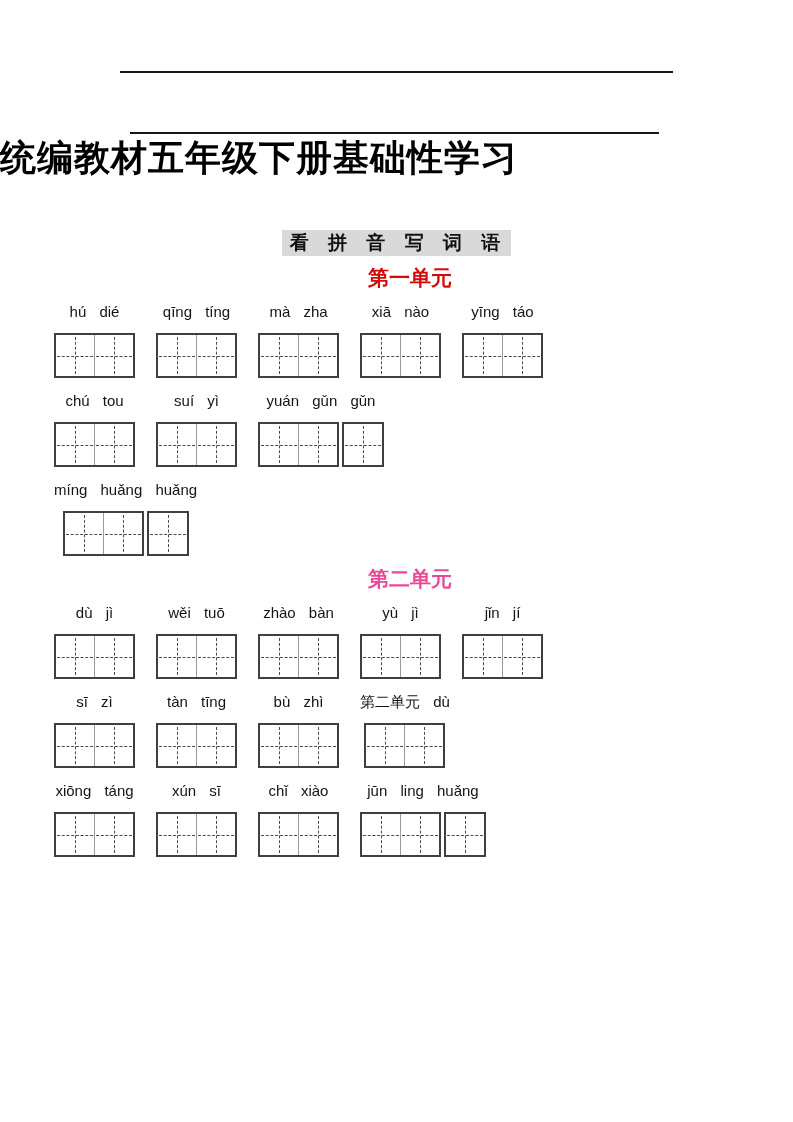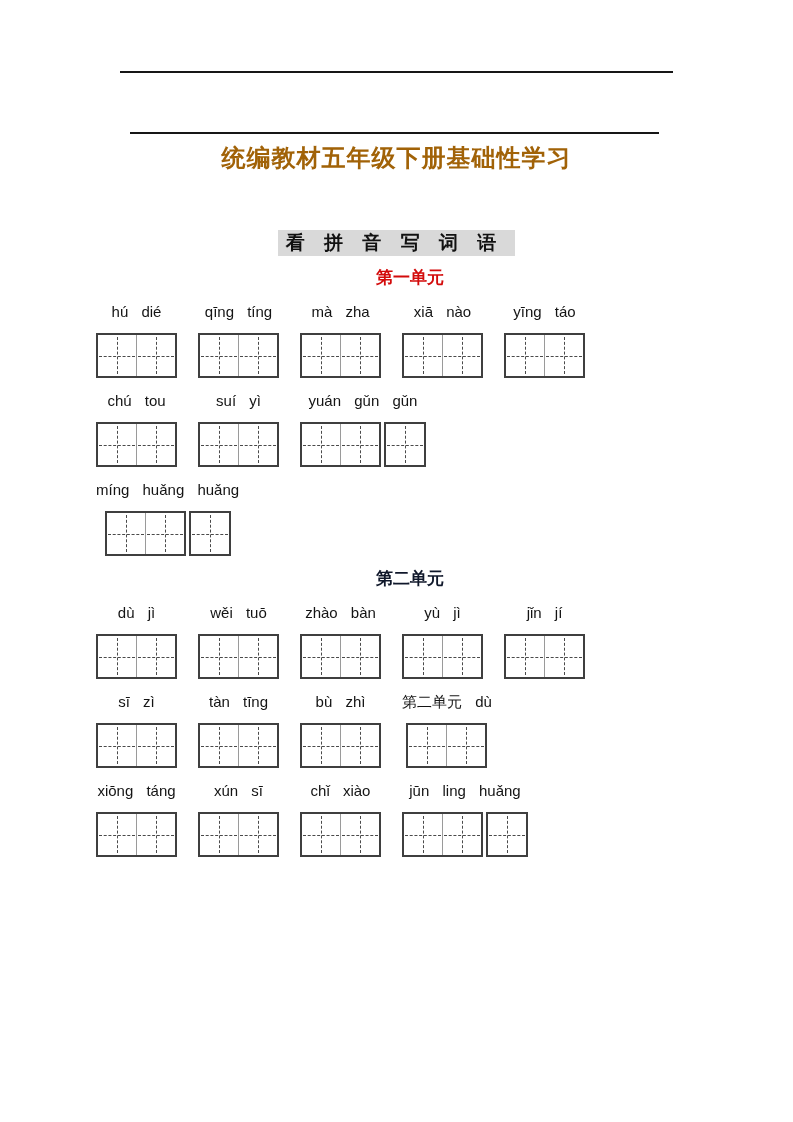--- a/index.html
+++ b/index.html
@@ -10,38 +10,38 @@
     position:relative;
     overflow:hidden;
   }
   .rule{position:absolute;background:#161616;}
   .rule-top{left:120px;top:71px;width:553px;height:2px;}
   .rule-header{left:130px;top:132px;width:529px;height:2px;}
 
   .page{padding-top:140px;}
 
   .doc-title{
-    margin:0;text-align:center;
-    font-size:24px;line-height:36px;font-weight:bold;
-    letter-spacing:1px;color:#a16207;
+    margin:0;
+    font-size:36px;line-height:36px;font-weight:bold;
+    letter-spacing:1px;color:#000000;
   }
   .subtitle-line{text-align:center;margin-top:54px;height:26px;}
   .subtitle-badge{
     display:inline-block;background:#d9d9d9;color:#111;
     font-size:19px;font-weight:bold;letter-spacing:7px;
-    padding:2px 12px 2px 8px;line-height:22px;
+    padding:2px 4px 2px 8px;line-height:22px;
   }
 
   .worksheet-section{display:block;}
   .section-heading{
-    text-align:center;font-size:17px;font-weight:bold;
+    text-align:center;font-size:21px;font-weight:bold;
     color:#d30b0b;margin-top:12px;margin-bottom:14px;height:20px;line-height:20px;padding-left:27px;
   }
 
-  .rows{padding-left:96px;}
+  .rows{padding-left:54px;}
   .word-row{display:flex;align-items:flex-end;gap:21px;margin-bottom:13px;}
   .word-block{display:flex;flex-direction:column;align-items:center;}
   .pinyin{
     font-size:15px;color:#141414;line-height:20px;height:20px;
     white-space:nowrap;word-spacing:9px;margin-bottom:11px;text-align:center;
   }
   .grid-group{display:flex;gap:3px;}
   .tian-grid{display:flex;border:2px solid #3f3f3f;background:#fff;box-sizing:content-box;}
   .tian-cell{width:38px;height:41px;position:relative;}
   .tian-cell + .tian-cell{border-left:1px solid #9a9a9a;}
@@ -160,21 +160,21 @@
                 </div>
                 <div class="tian-grid">
                   <div class="tian-cell"></div>
                 </div>
               </div>
             </div>
           </div>
         </div>
       </section>
       <section class="worksheet-section">
-        <div class="section-heading" style="color: #0f172a;">第二单元</div>
+        <div class="section-heading" style="color: #ec4899;">第二单元</div>
         <div class="rows">
           <div class="word-row">
             <div class="word-block">
               <div class="pinyin">dù jì</div>
               <div class="grid-group">
                 <div class="tian-grid">
                   <div class="tian-cell"></div>
                   <div class="tian-cell"></div>
                 </div>
               </div>

